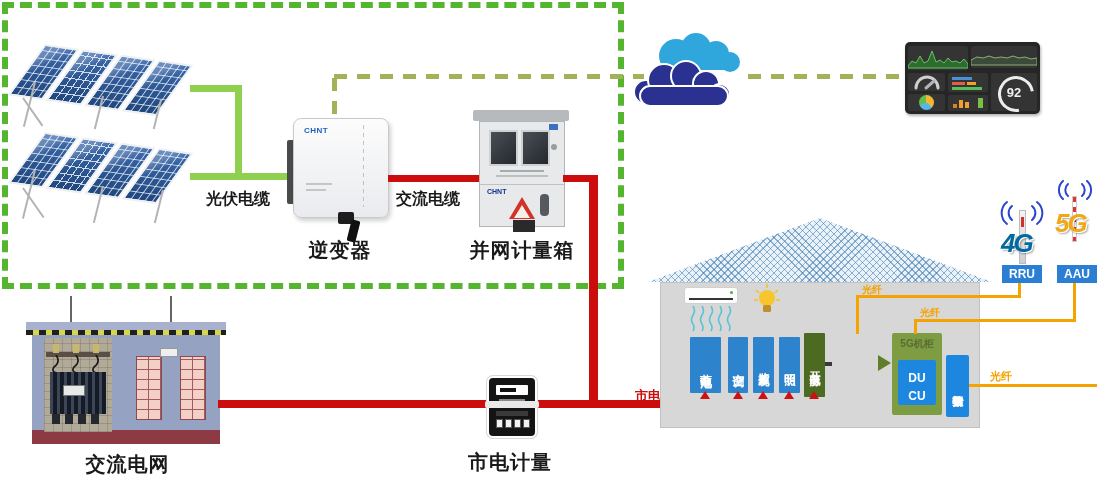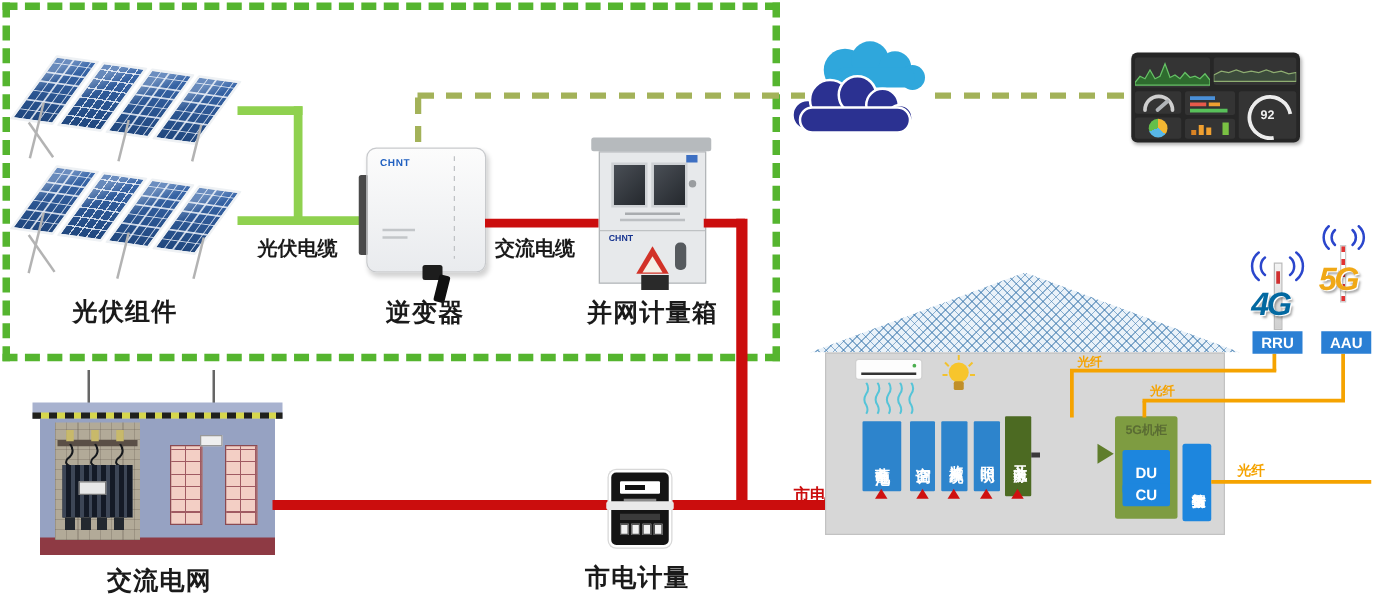--- a/index.html
+++ b/index.html
@@ -93,21 +93,20 @@
   </div>
   <div class="leg" style="left:34px;top:170px;height:50px;transform:rotate(14deg);"></div>
   <div class="leg" style="left:22px;top:188px;height:36px;transform:rotate(-35deg);"></div>
   <div class="leg" style="left:102px;top:186px;height:38px;transform:rotate(14deg);"></div>
   <div class="leg" style="left:162px;top:190px;height:34px;transform:rotate(14deg);"></div>
 
   <div class="abs pv-cable" style="left:190px;top:85px;width:52px;height:7px;"></div>
   <div class="abs pv-cable" style="left:235px;top:85px;width:7px;height:95px;"></div>
   <div class="abs pv-cable" style="left:190px;top:173px;width:103px;height:7px;"></div>
   <div class="lbl lbl-md" style="left:198px;top:189px;width:80px;">光伏电缆</div>
-  <div class="lbl lbl-lg" style="left:40px;top:236px;width:120px;">光伏组件</div>
 
   <div class="abs dash-v" style="left:332px;top:78px;height:42px;"></div>
   <div class="abs dash-h" style="left:334px;top:74px;width:310px;"></div>
   <div class="abs dash-h" style="left:748px;top:74px;width:158px;"></div>
 
   <div class="abs" style="left:287px;top:140px;width:8px;height:64px;background:#4a4a4a;border-radius:2px;"></div>
   <div class="abs" id="inverter-body">
     <span class="abs" style="left:10px;top:7px;color:#1f5fc0;font-weight:bold;font-size:8px;letter-spacing:.5px;">CHNT</span>
     <div class="abs" style="left:69px;top:6px;width:1px;height:82px;background:repeating-linear-gradient(180deg,#bfc2c5 0 4px,transparent 4px 8px);"></div>
     <div class="abs" style="left:12px;top:64px;width:26px;height:2px;background:#c3c6c9;"></div>
@@ -185,21 +184,21 @@
       <div class="abs" style="left:11px;top:1px;width:15px;height:15px;border-radius:50%;background:conic-gradient(#f2b632 0 130deg,#58b7e8 130deg 250deg,#64bf4a 250deg 360deg);"></div>
     </div>
     <div class="tile" style="left:43px;top:53px;width:40px;height:16px;">
       <div class="abs" style="left:5px;bottom:3px;width:4px;height:4px;background:#d98324;"></div>
       <div class="abs" style="left:11px;bottom:3px;width:4px;height:8px;background:#f0a030;"></div>
       <div class="abs" style="left:17px;bottom:3px;width:4px;height:6px;background:#f0a030;"></div>
       <div class="abs" style="left:30px;bottom:3px;width:5px;height:10px;background:#7ac143;"></div>
     </div>
     <div class="tile" style="left:86px;top:31px;width:46px;height:38px;">
       <div class="abs" style="left:7px;top:3px;width:30px;height:30px;border:3px solid #ececec;border-right-color:transparent;border-radius:50%;transform:rotate(35deg);"></div>
-      <span class="abs" style="left:7px;top:3px;width:32px;height:32px;display:flex;align-items:center;justify-content:center;color:#f0f0f0;font-size:10px;font-weight:bold;">92</span>
+      <span class="abs" style="left:7px;top:3px;width:32px;height:32px;display:flex;align-items:center;justify-content:center;color:#f0f0f0;font-size:13px;font-weight:bold;">92</span>
     </div>
   </div>
 
   <div class="abs" style="left:70px;top:296px;width:2px;height:30px;background:#666;"></div>
   <div class="abs" style="left:170px;top:296px;width:2px;height:30px;background:#666;"></div>
   <div class="abs" id="grid-roof"></div>
   <div class="abs" id="grid-wall"></div>
   <div class="abs" id="grid-base"></div>
   <div class="abs" style="left:44px;top:338px;width:68px;height:94px;background:#b2aa98;background-image:repeating-linear-gradient(0deg,rgba(90,80,70,.25) 0 1px,transparent 1px 8px),repeating-linear-gradient(90deg,rgba(90,80,70,.25) 0 1px,transparent 1px 9px);"></div>
   <div class="abs" style="left:46px;top:352px;width:64px;height:5px;background:#5a4f46;"></div>

